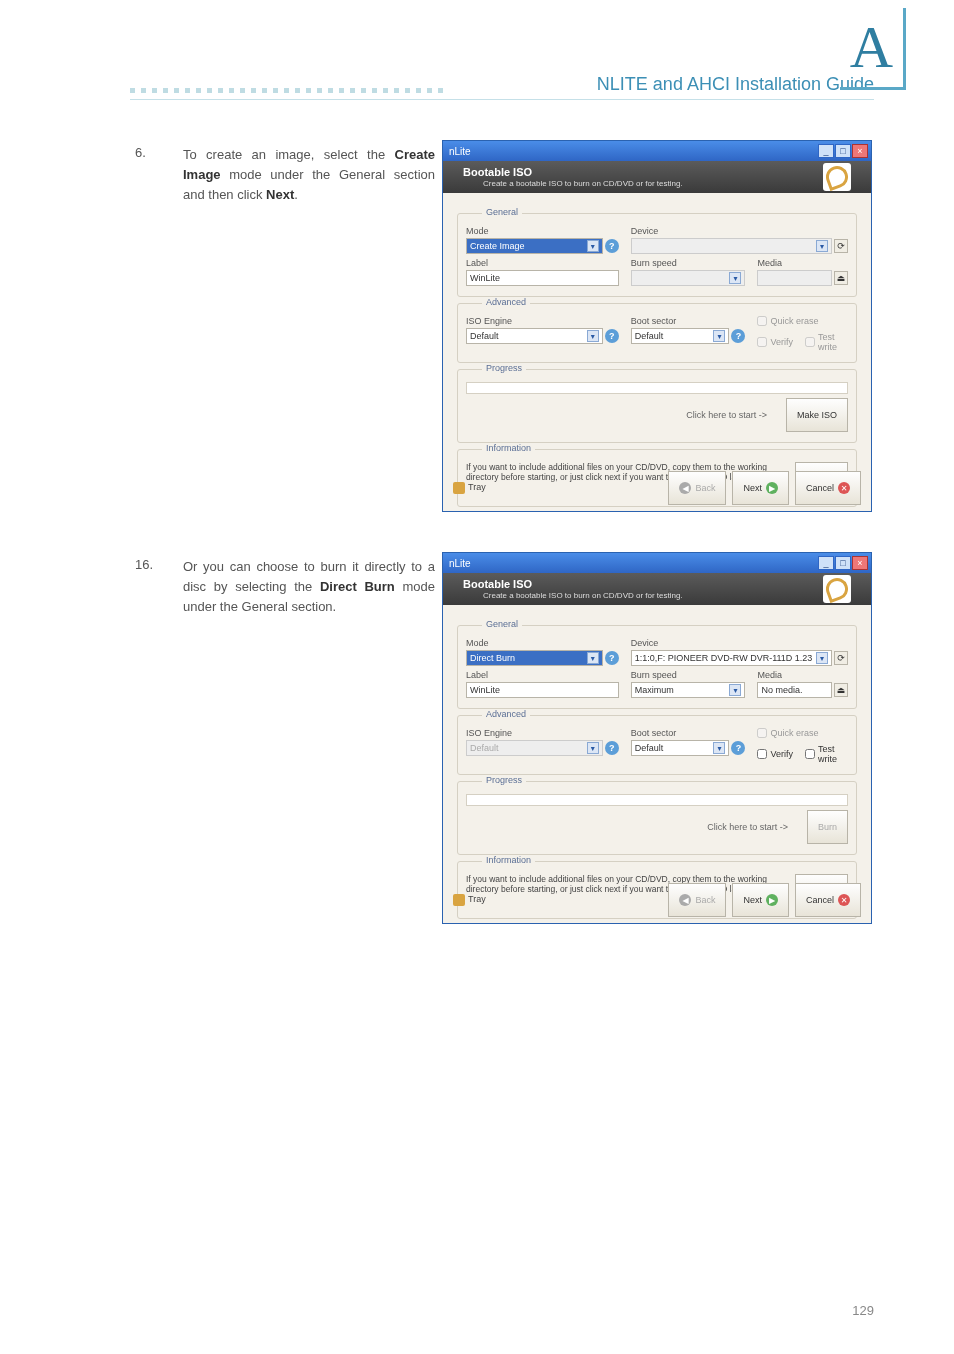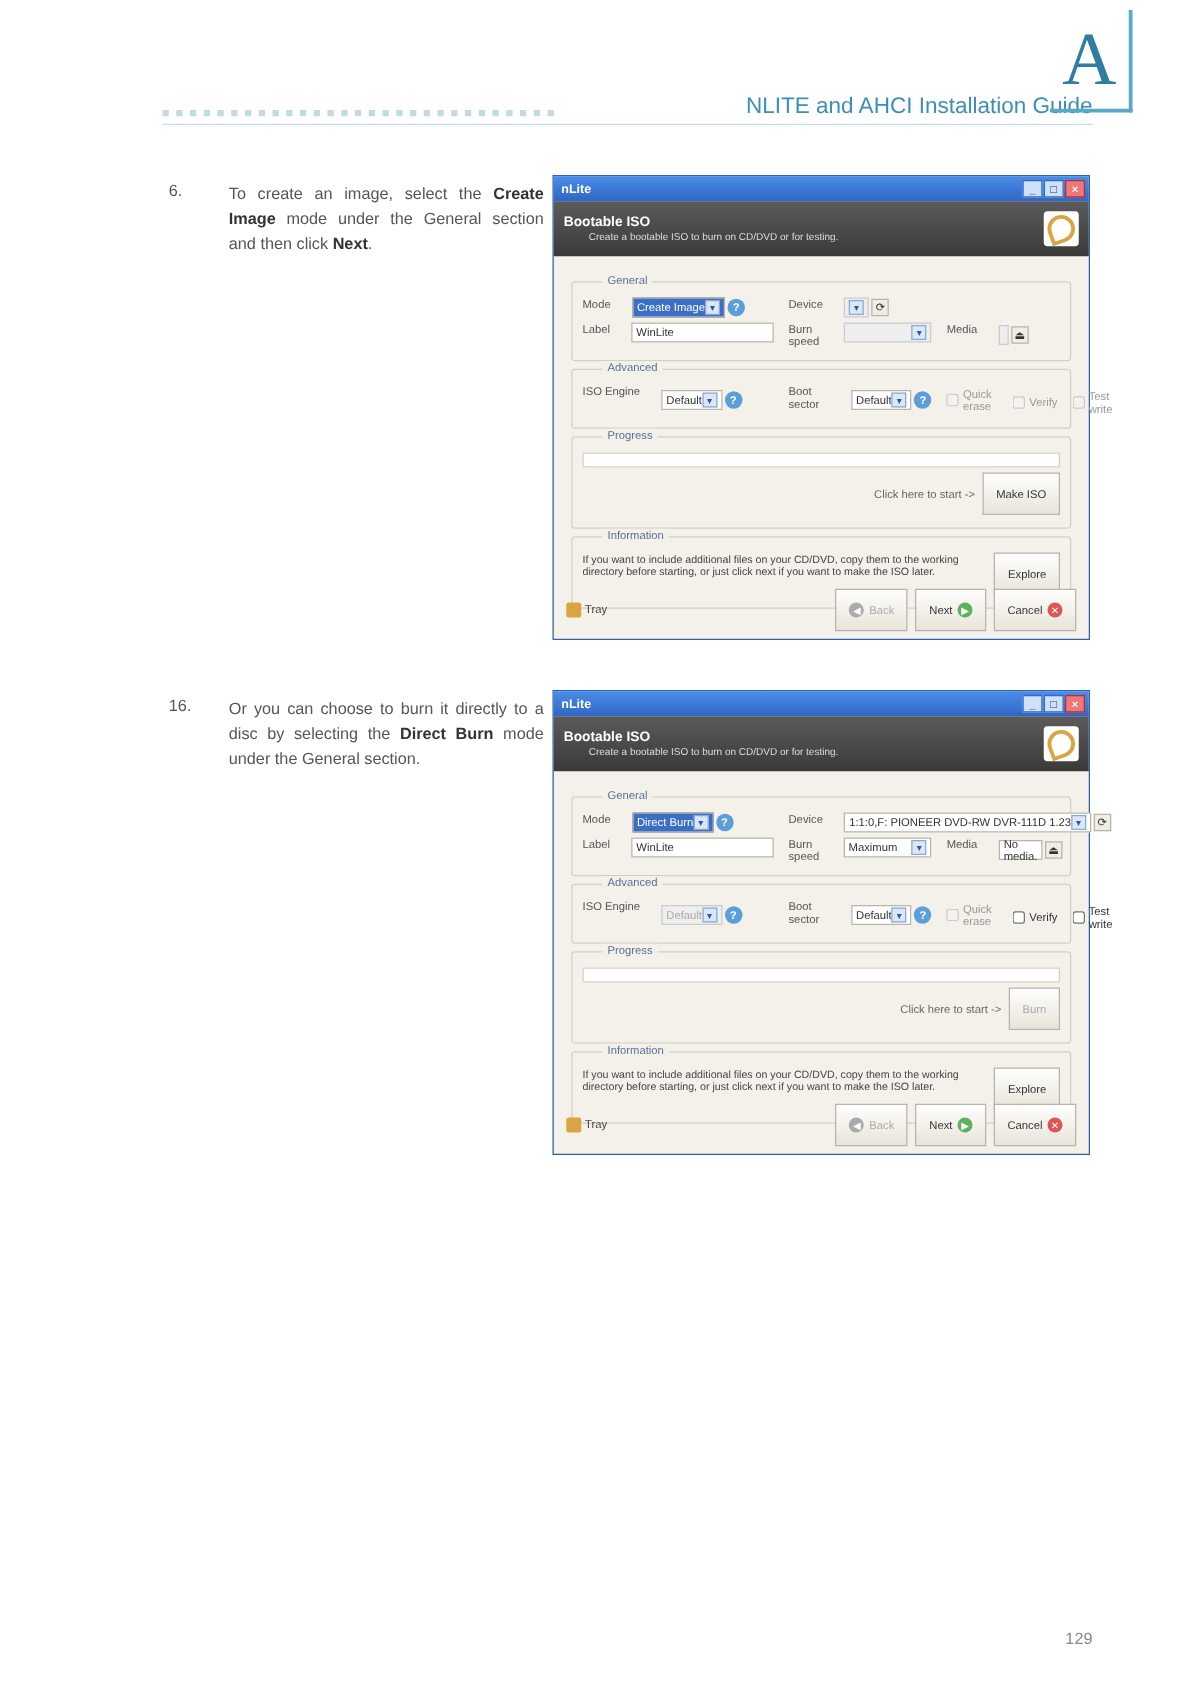--- a/index.html
+++ b/index.html
@@ -90,38 +90,38 @@
   .win2 { top: 552px; }
   .titlebar {
     height: 20px;
     background: linear-gradient(#4a8de8, #2f66c5);
     display: flex;
     align-items: center;
     justify-content: space-between;
     padding: 0 3px 0 6px;
     color: #fff;
     font-size: 10px;
-    font-weight: bold;
+    font-weight: normal;
   }
   .tb-btns { display: flex; gap: 1px; }
   .tb-btn {
     width: 16px; height: 14px;
     background: #cfe1f8;
     border: 1px solid #2f66c5;
     color: #1a3d7a;
     font-size: 9px;
     display: flex; align-items: center; justify-content: center;
     line-height: 1;
   }
   .tb-btn.close { background: #e77; color: #fff; border-color: #a33; }
   .banner {
-    height: 44px;
+    height: 32px;
     background: linear-gradient(#5b5b5b, #3a3a3a);
     color: #fff;
-    padding: 3px 8px;
+    padding: 3px 20px;
     display: flex;
     align-items: center;
     justify-content: space-between;
   }
   .banner-left { line-height: 1.3; }
   .banner-title { font-size: 11px; font-weight: bold; }
   .banner-sub { font-size: 8px; color: #ddd; margin-left: 20px; }
   .banner-logo {
     width: 28px; height: 28px;
     background: #fff;
@@ -148,21 +148,21 @@
   }
   .legend {
     position: absolute;
     top: -7px; left: 24px;
     background: #f4f1ea;
     padding: 0 4px;
     color: #5b6f95;
     font-size: 9px;
   }
   .row { display: flex; gap: 12px; margin-top: 4px; }
-  .col { flex: 1; display: flex; flex-direction: row; gap: 17px; }
+  .col { flex: 1; display: flex; flex-direction: column; gap: 2px; }
   .col.w40 { flex: 0 0 40%; }
   .col.w30 { flex: 0 0 30%; }
   .lbl { color: #555; font-size: 9px; }
   .ctrl-row { display: flex; gap: 2px; align-items: center; }
   .dropdown, .textbox {
     height: 16px;
     border: 1px solid #b8b4a8;
     background: #fff;
     padding: 1px 3px;
     font-size: 9px;
@@ -206,21 +206,21 @@
   .progress-track {
     height: 12px;
     border: 1px solid #d5d0c3;
     background: #fff;
     margin-top: 4px;
   }
   .start-row {
     display: flex;
     justify-content: flex-end;
     align-items: center;
-    gap: 6px;
+    gap: 19px;
     margin-top: 4px;
     font-size: 9px;
     color: #666;
   }
   .btn {
     height: 18px;
     padding: 16px 10px;
     border: 1px solid #b8b4a8;
     background: linear-gradient(#fefefe, #e8e4d8);
     display: flex;

